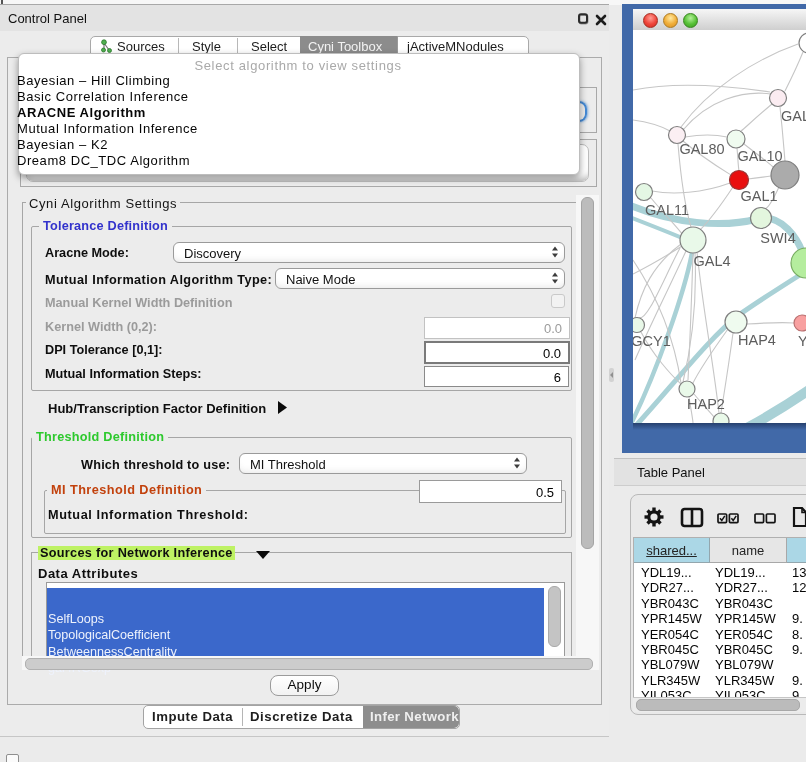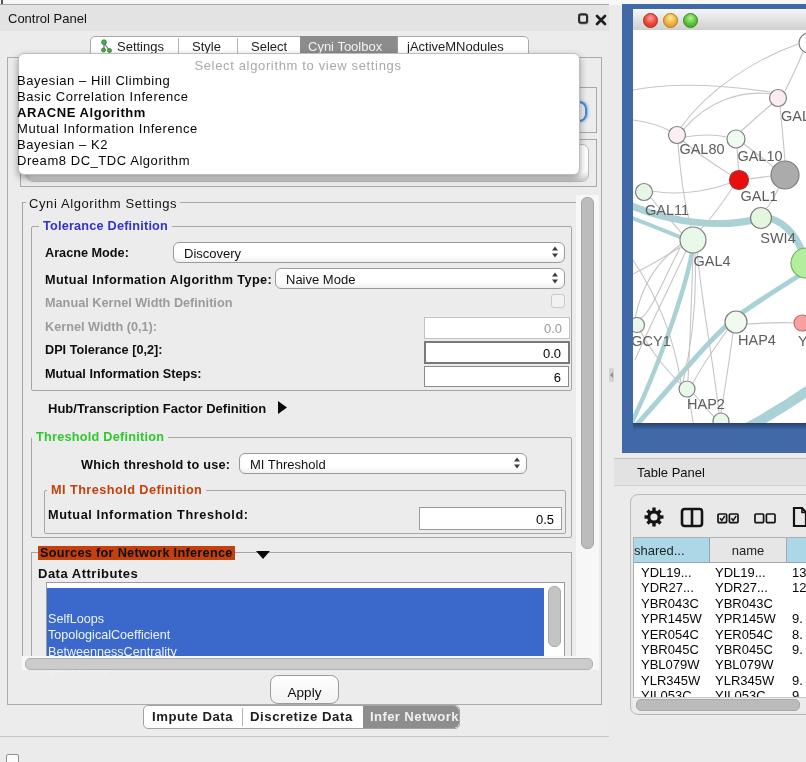--- a/index.html
+++ b/index.html
@@ -37,21 +37,21 @@
 <div class="abs" style="left:7px;top:57px;width:593px;height:646px;border:1px solid #ababab;background:#ececec;"></div>
 
 <div class="abs" style="left:90px;top:36px;width:437px;height:21px;background:#fff;border:1px solid #a9a9a9;border-radius:5px;"></div>
 <div class="abs" style="left:89px;top:36px;width:438px;height:22px;font-size:13px;color:#1c1c1c;">
   <svg class="abs" style="left:11px;top:3px;" width="13" height="14" viewBox="0 0 13 14">
     <path d="M4 4 L9 11 M4 4 L4 10" stroke="#777" stroke-width="1.2" fill="none"></path>
     <circle cx="4" cy="3.2" r="2.4" fill="#4faf4f" stroke="#2c7a2c" stroke-width="0.8"></circle>
     <circle cx="3.5" cy="11" r="2" fill="#4faf4f" stroke="#2c7a2c" stroke-width="0.8"></circle>
     <circle cx="9.5" cy="11.5" r="2" fill="#4faf4f" stroke="#2c7a2c" stroke-width="0.8"></circle>
   </svg>
-  <span class="abs" style="left:28px;top:3px;">Settings</span>
+  <span class="abs" style="left:28px;top:3px;">Sources</span>
   <div class="abs" style="left:89px;top:2px;width:1px;height:17px;background:#b8b8b8;"></div>
   <span class="abs" style="left:103px;top:3px;">Style</span>
   <div class="abs" style="left:148px;top:2px;width:1px;height:17px;background:#b8b8b8;"></div>
   <span class="abs" style="left:162px;top:3px;">Select</span>
   <div class="abs" style="left:211px;top:0;width:97px;height:22px;background:#8c8c8c;"></div>
   <span class="abs" style="left:219px;top:3px;color:#f3f3f3;">Cyni Toolbox</span>
   <div class="abs" style="left:308px;top:0;width:1px;height:22px;background:#9a9a9a;"></div>
   <span class="abs" style="left:318px;top:3px;">jActiveMNodules</span>
 </div>
 
@@ -75,25 +75,25 @@
 </div>
 <div class="abs flabel" style="left:45px;top:273px;letter-spacing:0.4px;">Mutual Information Algorithm Type:</div>
 <div class="combo" style="left:275px;top:268px;width:288px;height:19px;">
   <span class="ctext">Naive Mode</span>
   <svg class="abs" style="right:5px;top:3px;" width="8" height="12" viewBox="0 0 8 12">
       <path d="M4 0.5 L7 4.5 L1 4.5 Z M4 11.5 L1 7.5 L7 7.5 Z" fill="#3c3c3c"></path>
     </svg>
 </div>
 <div class="abs flabel" style="left:45px;top:296px;color:#9b9b9b;">Manual Kernel Width Definition</div>
 <div class="abs" style="left:551px;top:294px;width:12px;height:12px;border:1px solid #c9c9c9;border-radius:3px;background:#f2f2f2;"></div>
-<div class="abs flabel" style="left:45px;top:320px;color:#9b9b9b;">Kernel Width (0,1):</div>
+<div class="abs flabel" style="left:45px;top:320px;color:#9b9b9b;">Kernel Width (0,2):</div>
 <div class="tfield" style="left:424px;top:317px;width:144px;height:20px;border:1px solid #c2c2c2;color:#9b9b9b;">
     <span>0.0</span>
   </div>
-<div class="abs flabel" style="left:45px;top:343px;">DPI Tolerance [0,2]:</div>
+<div class="abs flabel" style="left:45px;top:343px;">DPI Tolerance [0,1]:</div>
 <div class="tfield" style="left:424px;top:341px;width:142px;height:19px;border:2px solid #7a7a7a;color:#000;">
     <span>0.0</span>
   </div>
 <div class="abs flabel" style="left:45px;top:367px;">Mutual Information Steps:</div>
 <div class="tfield" style="left:424px;top:366px;width:143px;height:19px;border:1.5px solid #8a8a8a;color:#000;">
     <span>6</span>
   </div>
 
 <div class="abs flabel" style="left:48px;top:401px;font-size:13px;">Hub/Transcription Factor Definition</div>
 <svg class="abs" style="left:276px;top:401px;" width="12" height="13" viewBox="0 0 12 13">
@@ -107,41 +107,41 @@
 <div class="combo" style="left:239px;top:453px;width:286px;height:19px;">
   <span class="ctext">MI Threshold</span>
   <svg class="abs" style="right:5px;top:3px;" width="8" height="12" viewBox="0 0 8 12">
       <path d="M4 0.5 L7 4.5 L1 4.5 Z M4 11.5 L1 7.5 L7 7.5 Z" fill="#3c3c3c"></path>
     </svg>
 </div>
 <div class="titled" style="left:44px;top:490px;width:520px;height:42px;">
   <span class="ttl" style="color:#c2410c;left:2px;letter-spacing:0.45px;">MI Threshold Definition</span>
 </div>
 <div class="abs flabel" style="left:48px;top:508px;letter-spacing:0.6px;">Mutual Information Threshold:</div>
-<div class="tfield" style="left:419px;top:507px;width:141px;height:21px;border:1px solid #9a9a9a;color:#000;">
+<div class="tfield" style="left:419px;top:480px;width:141px;height:21px;border:1px solid #9a9a9a;color:#000;">
     <span style="top:4px;">0.5</span>
   </div>
 
 <div class="abs" style="left:31px;top:552px;width:539px;height:104px;border:1px solid #a6a6a6;border-bottom:none;"></div>
-<div class="abs" style="left:38px;top:546px;background:#c2410c;padding:0 2px;font-size:12.7px;font-weight:bold;color:#0e0e0e;letter-spacing:0.3px;">Sources for Network Inference</div>
+<div class="abs" style="left:38px;top:546px;background:#bef264;padding:0 2px;font-size:12.7px;font-weight:bold;color:#0e0e0e;letter-spacing:0.3px;">Sources for Network Inference</div>
 <svg class="abs" style="left:256px;top:550px;" width="14" height="10" viewBox="0 0 14 10">
     <path d="M0 1 L14 1 L7 9 Z" fill="#0a0a0a"></path>
   </svg>
 <div class="abs flabel" style="left:38px;top:566px;font-size:13px;letter-spacing:0.5px;">Data Attributes</div>
 <div class="abs" style="left:46px;top:582px;width:517px;height:74px;border:1px solid #9a9a9a;border-bottom:none;background:#fff;"></div>
 <div class="abs" style="left:47px;top:588px;width:497px;height:68px;background:#3b68cb;"></div>
 <div class="abs" style="left:48px;top:588px;font-size:12.6px;color:#eef2fc;line-height:16.4px;margin-top:23px;">SelfLoops<br>TopologicalCoefficient<br>BetweennessCentrality<br>gal4RGexp</div>
 <div class="abs" style="left:548px;top:586px;width:11px;height:59px;background:#c4c4c4;border:1px solid #aaa;border-radius:6px;"></div>
 
 <div class="abs" style="left:576px;top:195px;width:23px;height:461px;background:#f7f7f7;"></div>
 <div class="abs" style="left:581px;top:197px;width:11px;height:350px;background:#bcbcbc;border:1px solid #a4a4a4;border-radius:6px;"></div>
 <div class="abs" style="left:22px;top:656px;width:577px;height:14px;background:#f7f7f7;"></div>
 <div class="abs" style="left:25px;top:658px;width:566px;height:10px;background:#cccccc;border:1px solid #b0b0b0;border-radius:5px;"></div>
 
-<div class="abs" style="left:270px;top:675px;width:67px;height:18px;background:linear-gradient(#ffffff,#f2f2f2);border:1px solid #9b9b9b;border-radius:8px;text-align:center;font-size:13.5px;color:#0d0d0d;padding-top:9px;">Apply</div>
+<div class="abs" style="left:270px;top:675px;width:67px;height:18px;background:linear-gradient(#ffffff,#f2f2f2);border:1px solid #9b9b9b;border-radius:8px;text-align:center;font-size:13.5px;color:#0d0d0d;padding-top:1px;">Apply</div>
 
 <div class="abs" style="left:143px;top:705px;width:315px;height:22px;background:#fff;border:1px solid #a3a3a3;border-radius:5px;font-size:13.2px;font-weight:bold;color:#1e1e1e;">
   <span class="abs" style="left:8px;top:3px;letter-spacing:0.5px;">Impute Data</span>
   <div class="abs" style="left:98px;top:2px;width:1px;height:18px;background:#b5b5b5;"></div>
   <span class="abs" style="left:106px;top:3px;letter-spacing:0.55px;">Discretize Data</span>
   <div class="abs" style="left:219px;top:0px;width:96px;height:22px;background:#8d8d8d;border-radius:0 5px 5px 0;"></div>
   <span class="abs" style="left:226px;top:3px;color:#efefef;letter-spacing:0.35px;">Infer Network</span>
 </div>
 
 <div class="abs" style="left:18px;top:53px;width:560px;height:120px;background:#fff;border:1px solid #bdbdbd;border-radius:6px;box-shadow:0 3px 7px rgba(0,0,0,0.38);"></div>
@@ -272,21 +272,21 @@
       <path d="M1,1 L9,1 L13,5.5 L13,19 L1,19 Z"></path>
         <path d="M9,1 L9,5.5 L13,5.5" stroke-width="1.6"></path>
     </g>
   </g>
 </svg>
 
 <div class="abs" style="left:633px;top:537px;width:173px;height:161px;background:#fff;border-left:1px solid #b0b0b0;border-top:1px solid #b0b0b0;overflow:hidden;"></div>
 <div class="abs" style="left:634px;top:538px;width:75px;height:24px;background:#abd7e6;border-right:1px solid #93a6ad;border-bottom:1px solid #93a6ad;"></div>
 <div class="abs" style="left:710px;top:538px;width:76px;height:24px;background:#e6e6e6;border-right:1px solid #a8a8a8;border-bottom:1px solid #a8a8a8;"></div>
 <div class="abs" style="left:787px;top:538px;width:19px;height:24px;background:#abd7e6;border-bottom:1px solid #93a6ad;"></div>
-<div class="abs" style="left:634px;top:543px;width:75px;font-size:13px;color:#242424;">shared...</div>
+<div class="abs" style="left:634px;top:543px;width:75px;text-align:center;font-size:13px;color:#242424;text-decoration:underline;">shared...</div>
 <div class="abs" style="left:710px;top:543px;width:76px;text-align:center;font-size:13px;color:#242424;">name</div>
 
 <div class="abs" style="left:641px;top:565px;font-size:13px;color:#060606;line-height:15.4px;">YDL19...<br>YDR27...<br>YBR043C<br>YPR145W<br>YER054C<br>YBR045C<br>YBL079W<br>YLR345W<br>YIL053C</div>
 <div class="abs" style="left:715px;top:565px;font-size:13px;color:#060606;line-height:15.4px;">YDL19...<br>YDR27...<br>YBR043C<br>YPR145W<br>YER054C<br>YBR045C<br>YBL079W<br>YLR345W<br>YIL053C</div>
 <div class="abs" style="left:792px;top:565px;font-size:13px;color:#060606;line-height:15.4px;">13<br>12<br><br>9.<br>8.<br>9.<br><br>9.<br>9.</div>
 
 <div class="abs" style="left:633px;top:697px;width:173px;height:14px;background:#ececec;border-top:1px solid #c6c6c6;"></div>
 <div class="abs" style="left:636px;top:699px;width:162px;height:10px;background:#bbbbbb;border:1px solid #a8a8a8;border-radius:5px;"></div>
 
 <div class="abs" style="left:6px;top:754px;width:11px;height:11px;border:1px solid #8f8f8f;background:#fbfbfb;border-radius:2px;"></div>

